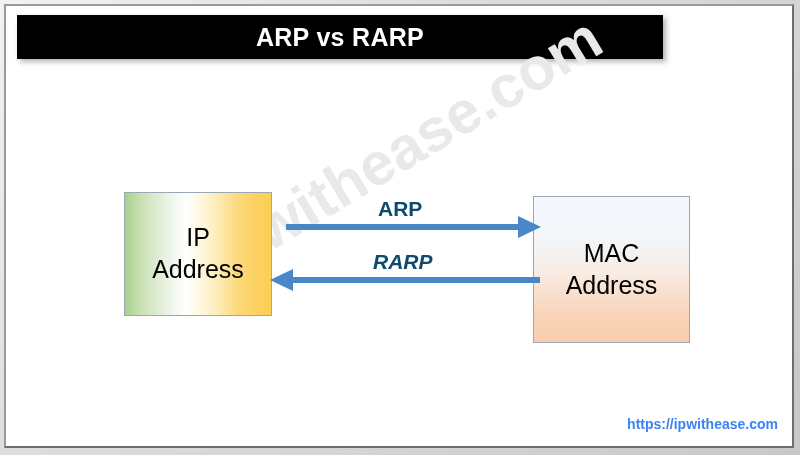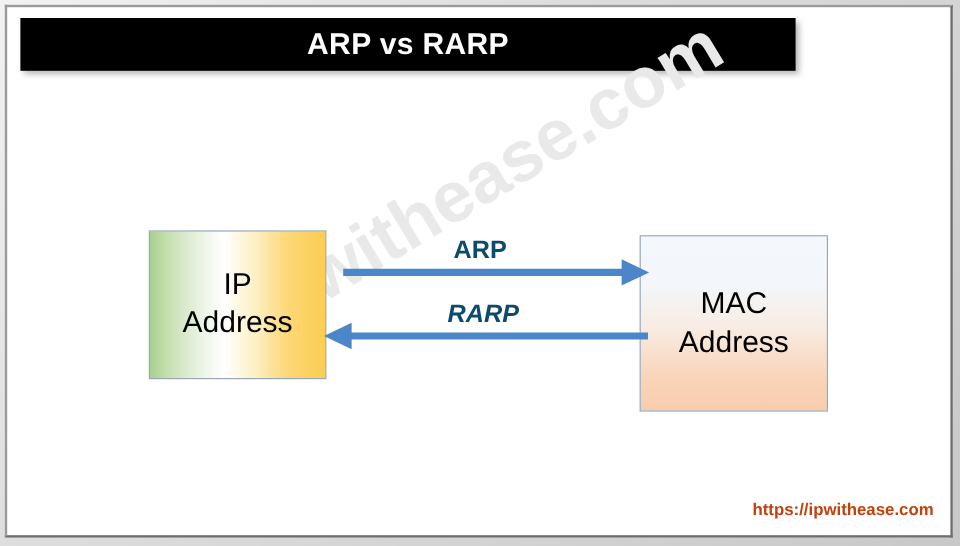--- a/index.html
+++ b/index.html
@@ -148,21 +148,21 @@
   #arp-label  { left: 370px; top: 189px; }
   #rarp-label { left: 365px; top: 242px; font-style: italic; }
 
   
   #site-url {
     position: absolute;
     right: 12px;
     bottom: 12px;
     font-size: 14px;
     font-weight: bold;
-    color: #c2410c;
+    color: #3b82f6;
     font-family: "Liberation Sans", sans-serif;
     white-space: nowrap;
   }
 </style>
 </head>
 <body>
 
 <div id="frame">
   <div id="frame-inner"></div>
 

